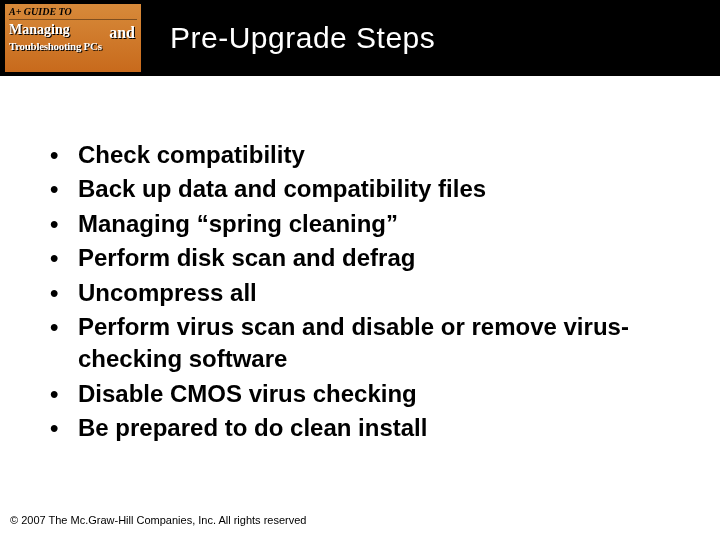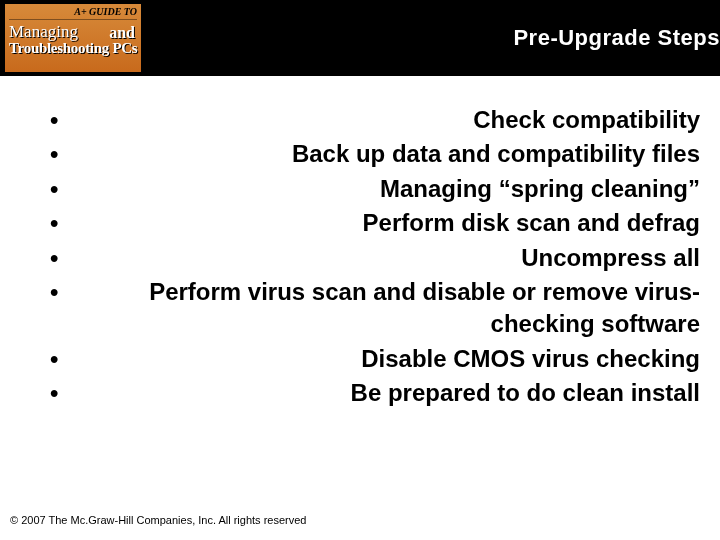--- a/index.html
+++ b/index.html
@@ -1,37 +1,37 @@
 <!DOCTYPE html>
 <html><head>
 <meta charset="utf-8">
 <style>
   * { margin: 0; padding: 0; box-sizing: border-box; }
   html, body { width: 720px; height: 540px; background: #fff; font-family: Verdana, Geneva, sans-serif; }
-  .slide { width: 720px; height: 540px; position: relative; background: #fff; text-align: right; }
+  .slide { width: 720px; height: 540px; position: relative; background: #fff; }
   .titlebar { background: #000; height: 76px; display: flex; align-items: center; }
   .logo {
     width: 138px; height: 70px; margin: 3px 0 3px 4px;
     background: linear-gradient(#d78a3a, #c86a1c);
     border: 1px solid #000; position: relative; flex: 0 0 auto;
     font-family: Georgia, 'Times New Roman', serif;
   }
   .logo-top {
     position: absolute; top: 2px; left: 4px; right: 4px;
     font-size: 10px; font-style: italic; color: #000; font-weight: bold;
     border-bottom: 1px solid rgba(0,0,0,.4); padding-bottom: 2px;
   }
-  .logo-mid1 { position: absolute; top: 18px; left: 4px; font-size: 17px; color: #fff; font-weight: normal; text-shadow: 1px 1px 0 #000; }
+  .logo-mid1 { position: absolute; top: 18px; left: 4px; font-size: 14px; color: #fff; font-weight: bold; text-shadow: 1px 1px 0 #000; }
   .logo-and  { position: absolute; top: 20px; right: 6px; font-size: 16px; color: #fff; font-weight: bold; text-shadow: 1px 1px 0 #000; }
-  .logo-mid2 { position: absolute; top: 36px; left: 4px; font-size: 15px; color: #fff; font-weight: bold; text-shadow: 1px 1px 0 #000; letter-spacing: -0.3px; white-space: nowrap; }
+  .logo-mid2 { position: absolute; top: 36px; left: 4px; font-size: 11px; color: #fff; font-weight: bold; text-shadow: 1px 1px 0 #000; letter-spacing: -0.3px; white-space: nowrap; }
   .title {
-    flex: 1; color: #fff; font-weight: bold; font-size: 22px;
+    flex: 1; color: #fff; font-weight: normal; font-size: 30px;
     padding-left: 28px; letter-spacing: 0.5px;
   }
-  .content { padding: 28px 20px 0 48px; }
+  .content { padding: 28px 20px 0 48px; margin-top: 35px; }
   ul.bullets { list-style: none; }
   ul.bullets li {
     position: relative; padding-left: 30px;
     font-size: 24px; font-weight: bold; color: #000;
     line-height: 1.35; margin-bottom: 2px;
   }
   ul.bullets li::before {
     content: "•"; position: absolute; left: 2px; top: 0;
     font-size: 24px; line-height: 1.35;
   }

